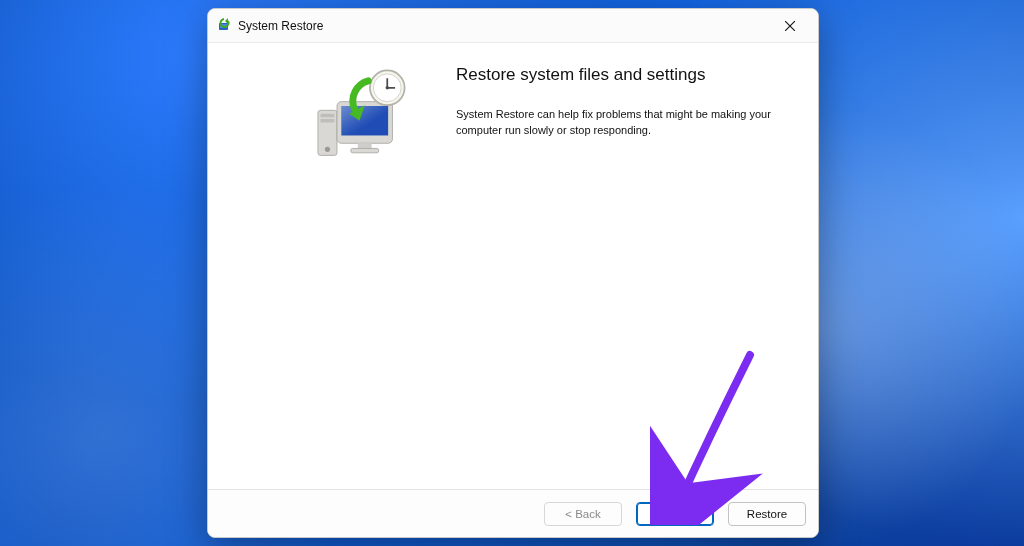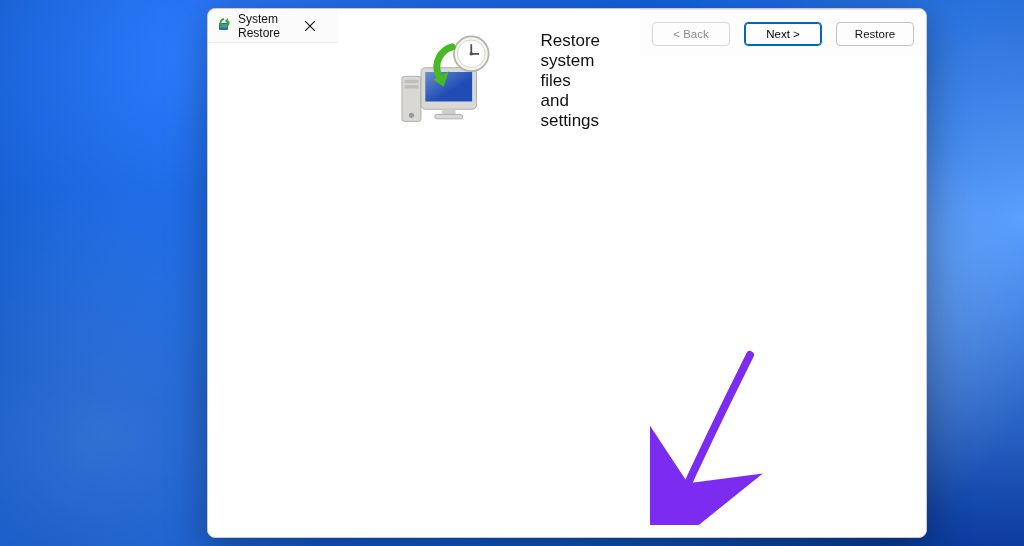--- a/index.html
+++ b/index.html
@@ -28,28 +28,28 @@
       inset:0;
       background:
         radial-gradient(circle at 80% 60%, rgba(255,255,255,0.25) 0%, transparent 25%),
         radial-gradient(circle at 10% 80%, rgba(255,255,255,0.15) 0%, transparent 25%);
     }
     
     .window {
       position: absolute;
       left: 207px;
       top: 8px;
-      width: 720px;
+      width: 612px;
       height: 530px;
       background: #ffffff;
       border: 1px solid #c9c9c9;
       border-radius: 8px;
       box-shadow: 0 10px 40px rgba(0,0,0,0.35);
       display: flex;
-      flex-direction: row;
+      flex-direction: column;
       overflow: hidden;
     }
     .titlebar {
       height: 34px;
       display: flex;
       align-items: center;
       padding: 0 8px;
       background: #fbfbfb;
       border-bottom: 1px solid #eaeaea;
     }
@@ -69,20 +69,21 @@
       height: 100%;
       display: flex;
       align-items: center;
       justify-content: center;
       color: #111;
     }
     .body {
       flex: 1;
       display: flex;
       padding: 18px 40px 10px 24px;
+      margin-left: 46px;
     }
     .left-col {
       width: 170px;
       display: flex;
       justify-content: center;
       padding-top: 6px;
     }
     .left-col svg { width: 104px; height: 104px; }
     .content {
       flex: 1;
@@ -196,20 +197,21 @@
         <defs>
           <linearGradient id="glare" x1="0" y1="0" x2="1" y2="1">
             <stop offset="0%" stop-color="#ffffff" stop-opacity="0.35"></stop>
             <stop offset="60%" stop-color="#ffffff" stop-opacity="0"></stop>
           </linearGradient>
         </defs>
       </svg>
     </div>
     <div class="content">
       <h1>Restore system files and settings</h1>
+      <p>System Restore can help fix problems that might be making your computer run slowly or stop responding.</p>
     </div>
   </div>
 
   <div class="footer">
     <div class="btn disabled">&lt; Back</div>
     <div class="btn primary">Next &gt;</div>
     <div class="btn">Restore</div>
   </div>
 </div>
 

